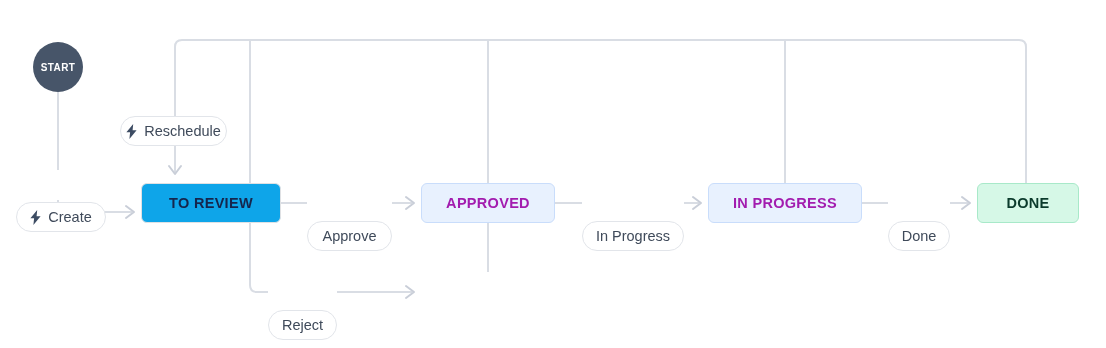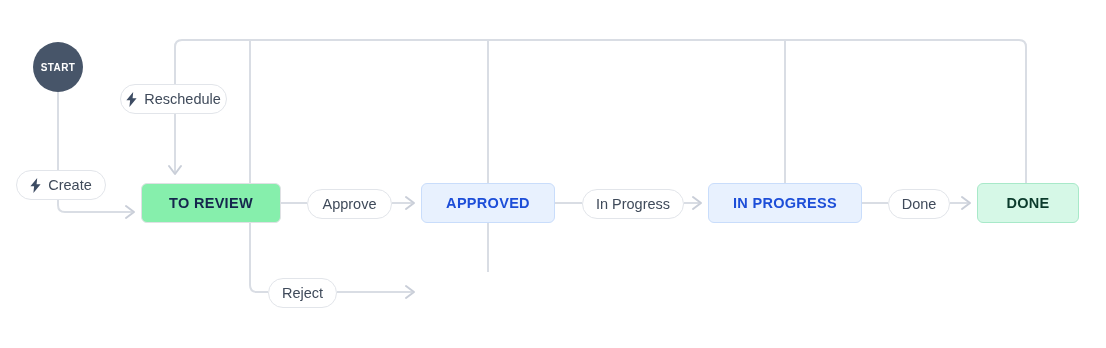--- a/index.html
+++ b/index.html
@@ -32,39 +32,40 @@
     display: flex;
     align-items: center;
     justify-content: center;
     border-radius: 6px;
     border: 1.5px solid;
     font-weight: bold;
     letter-spacing: 0.3px;
     white-space: nowrap;
     font-size: 14.5px;
   }
-  .node.gray   { background: #86efac; border-color: #dfe1e4; color: #15264d; }
-  .node.blue   { background: #e8f1fe; border-color: #c9ddfb; color: #1d4ed8; }
+  .node.gray   { background: #0ea5e9; border-color: #dfe1e4; color: #15264d; }
+  .node.blue   { background: #e8f1fe; border-color: #c9ddfb; color: #a21caf; }
   .node.green  { background: #d6f8e7; border-color: #a8e9c9; color: #0b3b2c; }
 
   
   .pill {
     position: absolute;
     display: flex;
     align-items: center;
     justify-content: center;
     gap: 7px;
     background: #ffffff;
     border: 1.5px solid #e2e5ea;
     border-radius: 999px;
     color: #3f4a5a;
     font-size: 14.5px;
     white-space: nowrap;
     padding: 0 14px;
     height: 30px;
+    margin-top: 32px;
   }
   .pill .bolt { display: flex; align-items: center; color: #3d4c63; }
   .pill .bolt svg { display: block; }
   .pill .plabel { line-height: 1; }
 
   
   .start-node {
     position: absolute;
     width: 50px; height: 50px;
     border-radius: 50%;

